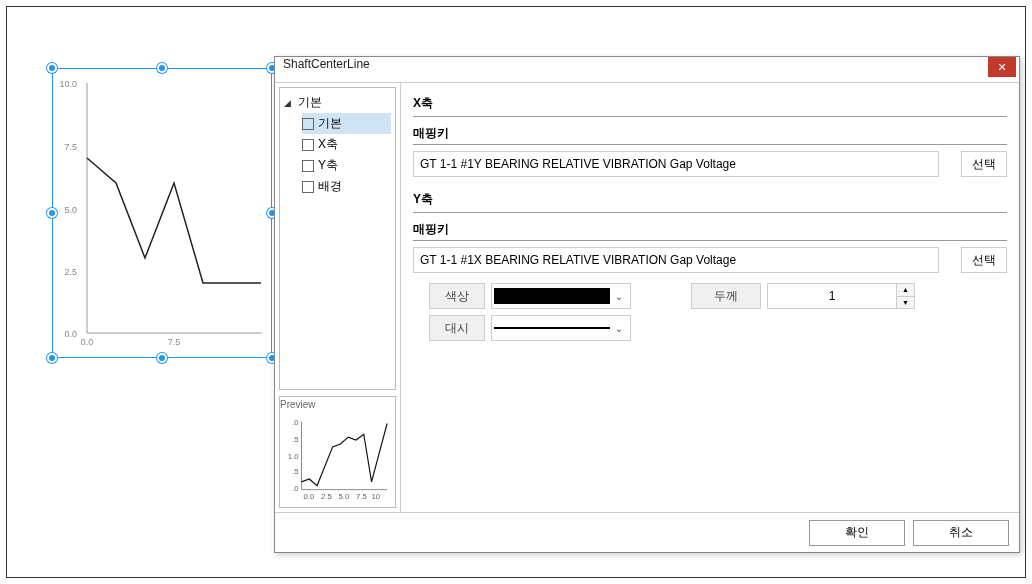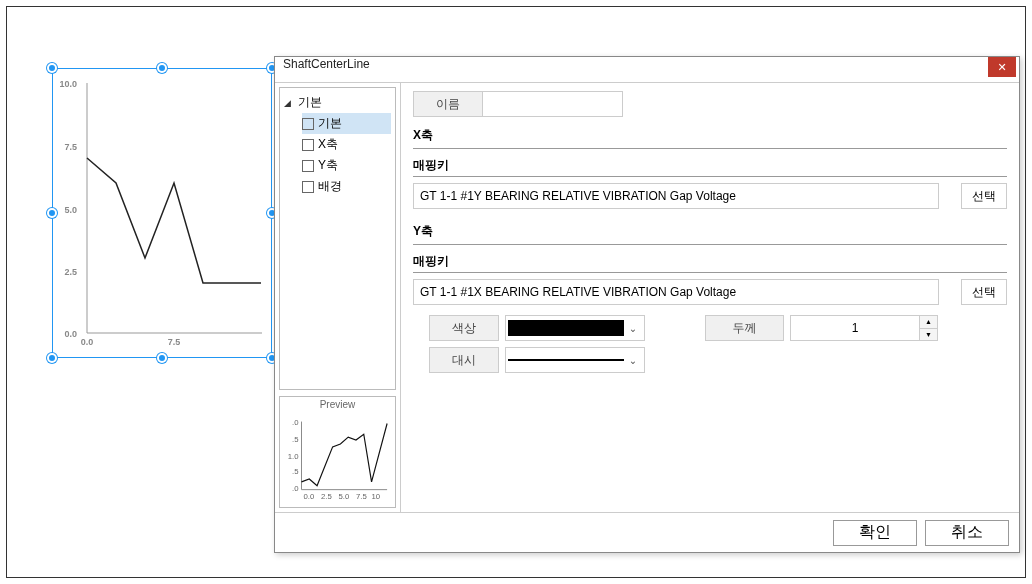--- a/index.html
+++ b/index.html
@@ -8,21 +8,21 @@
 .outer-frame { position: absolute; left: 6px; top: 6px; width: 1020px; height: 572px; border: 1px solid #333; }
 
 
 .bg-chart-container { position: absolute; left: 40px; top: 56px; width: 230px; height: 300px; }
 .sel-handle { position: absolute; width: 10px; height: 10px; background: #2196f3; border: 2px solid #fff; border-radius: 50%; box-shadow: 0 0 0 1px #2196f3; }
 .sel-border { position: absolute; left: 5px; top: 5px; right: 5px; bottom: 5px; border: 1.5px solid #2196f3; }
 .h-tl { left: 0; top: 0; } .h-tm { left: 50%; top: 0; margin-left: -5px; } .h-tr { right: 0; top: 0; }
 .h-ml { left: 0; top: 50%; margin-top: -5px; } .h-mr { right: 0; top: 50%; margin-top: -5px; }
 .h-bl { left: 0; bottom: 0; } .h-bm { left: 50%; bottom: 0; margin-left: -5px; } .h-br { right: 0; bottom: 0; }
 
-.bg-plot { position: absolute; left: 10px; top: 10px; right: 10px; bottom: 10px; font-weight: bold; }
+.bg-plot { position: absolute; left: 10px; top: 10px; right: 10px; bottom: 10px; }
 .bg-plot svg { width: 100%; height: 100%; }
 .axis-label { font-size: 9px; fill: #888; }
 
 
 .dialog { position: absolute; left: 267px; top: 49px; width: 746px; height: 497px; background: #fff; border: 1px solid #888; box-shadow: 2px 2px 6px rgba(0,0,0,0.2); display: flex; flex-direction: column; }
 .titlebar { height: 26px; display: flex; align-items: flex-start; justify-content: space-between; border-bottom: 1px solid #ccc; padding-left: 8px; }
 .titlebar-title { font-size: 12px; color: #222; }
 .close-btn { width: 28px; height: 20px; background: #c0392b; color: #fff; display: flex; align-items: center; justify-content: center; font-size: 11px; cursor: pointer; margin-right: 3px; }
 
 .dialog-body { flex: 1; display: flex; overflow: hidden; }
@@ -31,56 +31,56 @@
 .left-panel { width: 126px; border-right: 1px solid #ccc; display: flex; flex-direction: column; padding: 4px; }
 .tree-box { flex: 1; border: 1px solid #bbb; padding: 4px; font-size: 12px; }
 .tree-root { display: flex; align-items: center; gap: 4px; padding: 2px 0; }
 .tree-arrow { font-size: 9px; color: #333; width: 10px; }
 .tree-children { padding-left: 18px; }
 .tree-item { display: flex; align-items: center; gap: 4px; padding: 2px 0; cursor: pointer; }
 .tree-item.selected { background: #d0e4f5; }
 .tree-chk { width: 12px; height: 12px; border: 1px solid #666; }
 
 .preview-box { margin-top: 6px; border: 1px solid #bbb; height: 112px; display: flex; flex-direction: column; }
-.preview-title { text-align: center; font-size: 10px; color: #666; padding: 2px 0; }
+.preview-title { text-align: left; font-size: 10px; color: #666; padding: 2px 0; }
 .preview-plot { flex: 1; padding: 2px 4px; }
 .preview-plot svg { width: 100%; height: 100%; }
 .p-axis { font-size: 8px; fill: #666; }
 
 
 .right-panel { flex: 1; padding: 8px 12px 4px 12px; overflow-y: auto; font-size: 12px; }
 .section-title { font-weight: bold; font-size: 12px; padding: 4px 0; border-bottom: 1px solid #999; margin-bottom: 6px; }
 .sub-title { font-weight: bold; font-size: 12px; padding: 2px 0; border-bottom: 1px solid #999; margin-bottom: 6px; }
 
 .form-row { display: flex; align-items: center; margin-bottom: 6px; gap: 0; }
 .form-label { width: 70px; height: 26px; background: #f0f0f0; border: 1px solid #ccc; display: flex; align-items: center; justify-content: center; font-size: 12px; color: #444; }
 .form-input { height: 26px; border: 1px solid #ccc; border-left: none; padding: 0 6px; font-size: 12px; }
 .name-input { width: 140px; }
 .desc-input { flex: 1; }
 
 .mapping-row { display: flex; gap: 22px; margin-bottom: 10px; }
 .mapping-input { flex: 1; height: 26px; border: 1px solid #ccc; padding: 0 6px; font-size: 12px; }
 .select-btn { width: 46px; height: 26px; border: 1px solid #ccc; background: #fff; font-size: 12px; cursor: pointer; }
 
 .format-row { display: flex; align-items: center; margin-bottom: 6px; }
-.fmt-label { width: 70px; height: 26px; background: #f0f0f0; border: 1px solid #ccc; display: flex; align-items: center; justify-content: center; font-size: 12px; color: #444; margin-left: 16px; }
+.fmt-label { width: 56px; height: 26px; background: #f0f0f0; border: 1px solid #ccc; display: flex; align-items: center; justify-content: center; font-size: 12px; color: #444; margin-left: 16px; }
 .color-dd { width: 140px; height: 26px; border: 1px solid #ccc; display: flex; align-items: center; padding: 0 2px; cursor: pointer; margin-left: 6px; }
 .color-swatch { flex: 1; height: 16px; background: #000; }
 .dd-arrow { width: 18px; text-align: center; font-size: 10px; color: #555; }
 .dash-dd { width: 140px; height: 26px; border: 1px solid #ccc; display: flex; align-items: center; padding: 0 2px; cursor: pointer; margin-left: 6px; }
 .dash-line { flex: 1; height: 2px; background: #000; }
-.thick-label { width: 79px; height: 26px; background: #f0f0f0; border: 1px solid #ccc; display: flex; align-items: center; justify-content: center; font-size: 12px; color: #444; margin-left: 60px; }
+.thick-label { width: 70px; height: 26px; background: #f0f0f0; border: 1px solid #ccc; display: flex; align-items: center; justify-content: center; font-size: 12px; color: #444; margin-left: 60px; }
 .num-input { width: 130px; height: 26px; border: 1px solid #ccc; text-align: center; font-size: 12px; margin-left: 6px; }
 .spinner { width: 18px; height: 26px; border: 1px solid #ccc; border-left: none; display: flex; flex-direction: column; }
 .spin-btn { flex: 1; display: flex; align-items: center; justify-content: center; font-size: 7px; cursor: pointer; background: #f5f5f5; }
 .spin-btn:first-child { border-bottom: 1px solid #ccc; }
 
 
 .dialog-footer { height: 40px; border-top: 1px solid #ccc; display: flex; justify-content: flex-end; align-items: center; gap: 8px; padding: 0 10px; }
-.dlg-btn { width: 84px; height: 26px; border: 1px solid #999; background: #fff; font-size: 16px; cursor: pointer; }
+.dlg-btn { width: 96px; height: 26px; border: 1px solid #999; background: #fff; font-size: 12px; cursor: pointer; }
 </style>
 </head>
 <body>
 
 <div class="outer-frame">
 
   <div class="bg-chart-container">
     <div class="sel-border"></div>
     <div class="sel-handle h-tl"></div>
     <div class="sel-handle h-tm"></div>
@@ -155,24 +155,20 @@
               <text x="56" y="84" class="p-axis">5.0</text>
               <text x="74" y="84" class="p-axis">7.5</text>
               <text x="90" y="84" class="p-axis">10</text>
               <polyline points="18,66 26,63 34,70 42,50 50,30 58,27 66,20 74,23 82,17 90,66 106,6" fill="none" stroke="#111" stroke-width="1.2"></polyline>
             </svg>
           </div>
         </div>
       </div>
 
       <div class="right-panel">
-        <div class="form-row">
-          <div class="form-label">이름</div>
-          <input class="form-input name-input" value="" style="">
-        </div>
 
         <div class="section-title">X축</div>
         <div class="sub-title">매핑키</div>
         <div class="mapping-row">
           <input class="mapping-input" value="GT 1-1 #1Y BEARING RELATIVE VIBRATION Gap Voltage" style="">
           <button class="select-btn">선택</button>
         </div>
 
         <div class="section-title">Y축</div>
         <div class="sub-title">매핑키</div>

